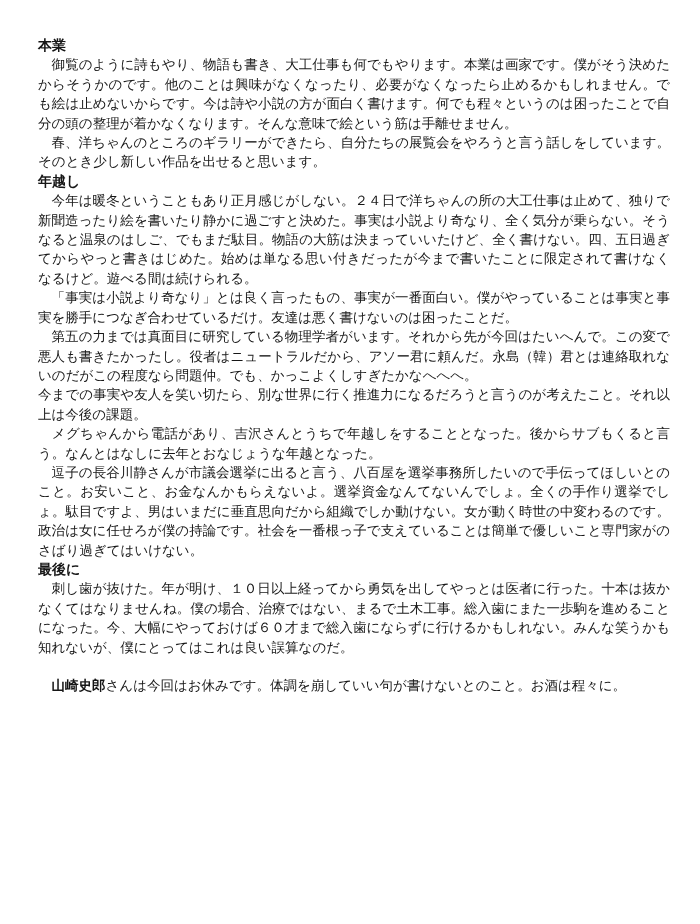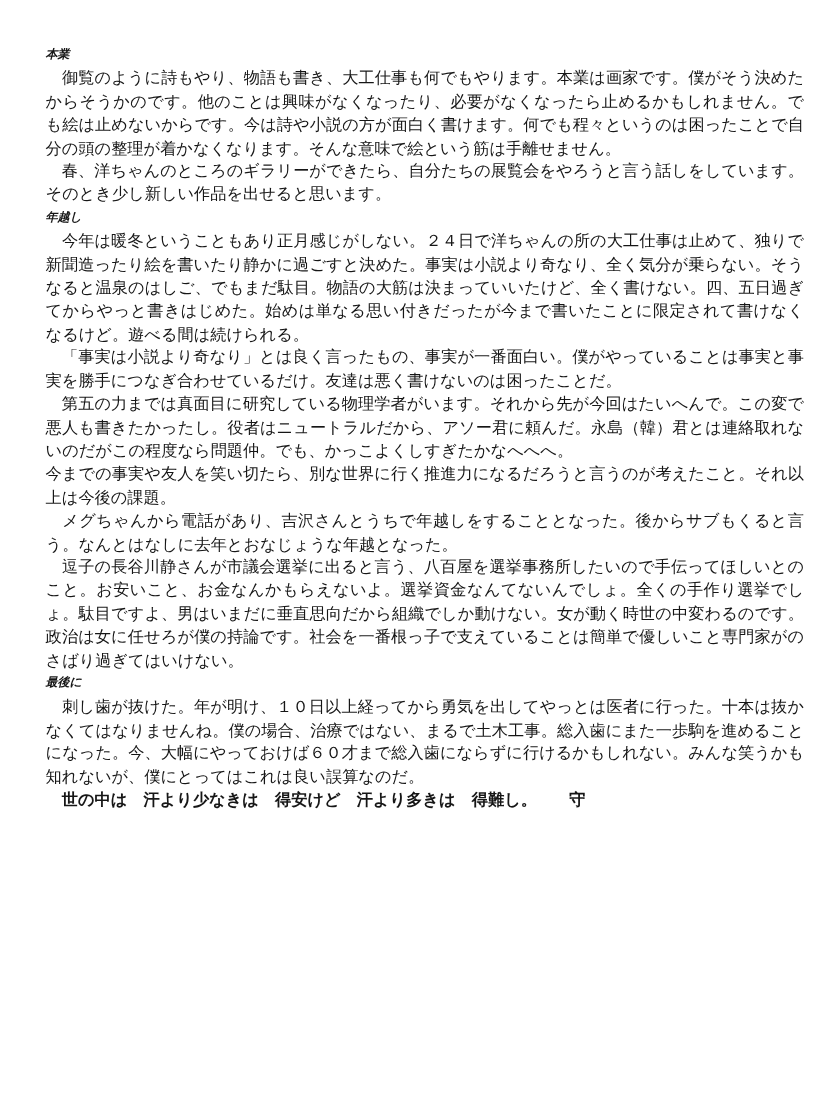--- a/index.html
+++ b/index.html
@@ -18,25 +18,24 @@
     font-family: "Liberation Serif", "DejaVu Serif", serif;
     font-size: 13.5px;
     line-height: 19.4px;
     color: #161616;
     text-align: justify;
   }
   section { margin: 0; }
   section + section { }
   .hd {
     margin: 0;
-    font-size: 10px;
+    font-size: 14px;
     font-weight: 700;
     line-height: 19.4px;
     text-align: left;
-    font-style: italic;
   }
   .para {
     margin: 0;
     overflow-wrap: break-word;
   }
   .quote {
     margin: 0;
     font-weight: 700;
     text-align: left;
     white-space: pre-wrap;
@@ -67,19 +66,19 @@
     <p class="para">　メグちゃんから電話があり、吉沢さんとうちで年越しをすることとなった。後からサブもくると言う。なんとはなしに去年とおなじょうな年越となった。</p>
   </section>
 
   <section>
     <p class="para">　逗子の長谷川静さんが市議会選挙に出ると言う、八百屋を選挙事務所したいので手伝ってほしいとのこと。お安いこと、お金なんかもらえないよ。選挙資金なんてないんでしょ。全くの手作り選挙でしょ。駄目ですよ、男はいまだに垂直思向だから組織でしか動けない。女が動く時世の中変わるのです。政治は女に任せろが僕の持論です。社会を一番根っ子で支えていることは簡単で優しいこと専門家がのさばり過ぎてはいけない。</p>
   </section>
 
   <section>
     <h2 class="hd">最後に</h2>
     <p class="para">　刺し歯が抜けた。年が明け、１０日以上経ってから勇気を出してやっとは医者に行った。十本は抜かなくてはなりませんね。僕の場合、治療ではない、まるで土木工事。総入歯にまた一歩駒を進めることになった。今、大幅にやっておけば６０才まで総入歯にならずに行けるかもしれない。みんな笑うかも知れないが、僕にとってはこれは良い誤算なのだ。</p>
-    <p class="quote">　世の中は　汗より少なきは　得安けど　汗より多きは　得難し。　　守</p>
 
     <div class="footer">
+      <p class="para"><span>　</span><span class="b">山崎史郎</span><span>さんは今回はお休みです。体調を崩していい句が書けないとのこと。お酒は程々に。</span></p>
     </div>
   </section>
 
 </div>
 
 </body></html>

